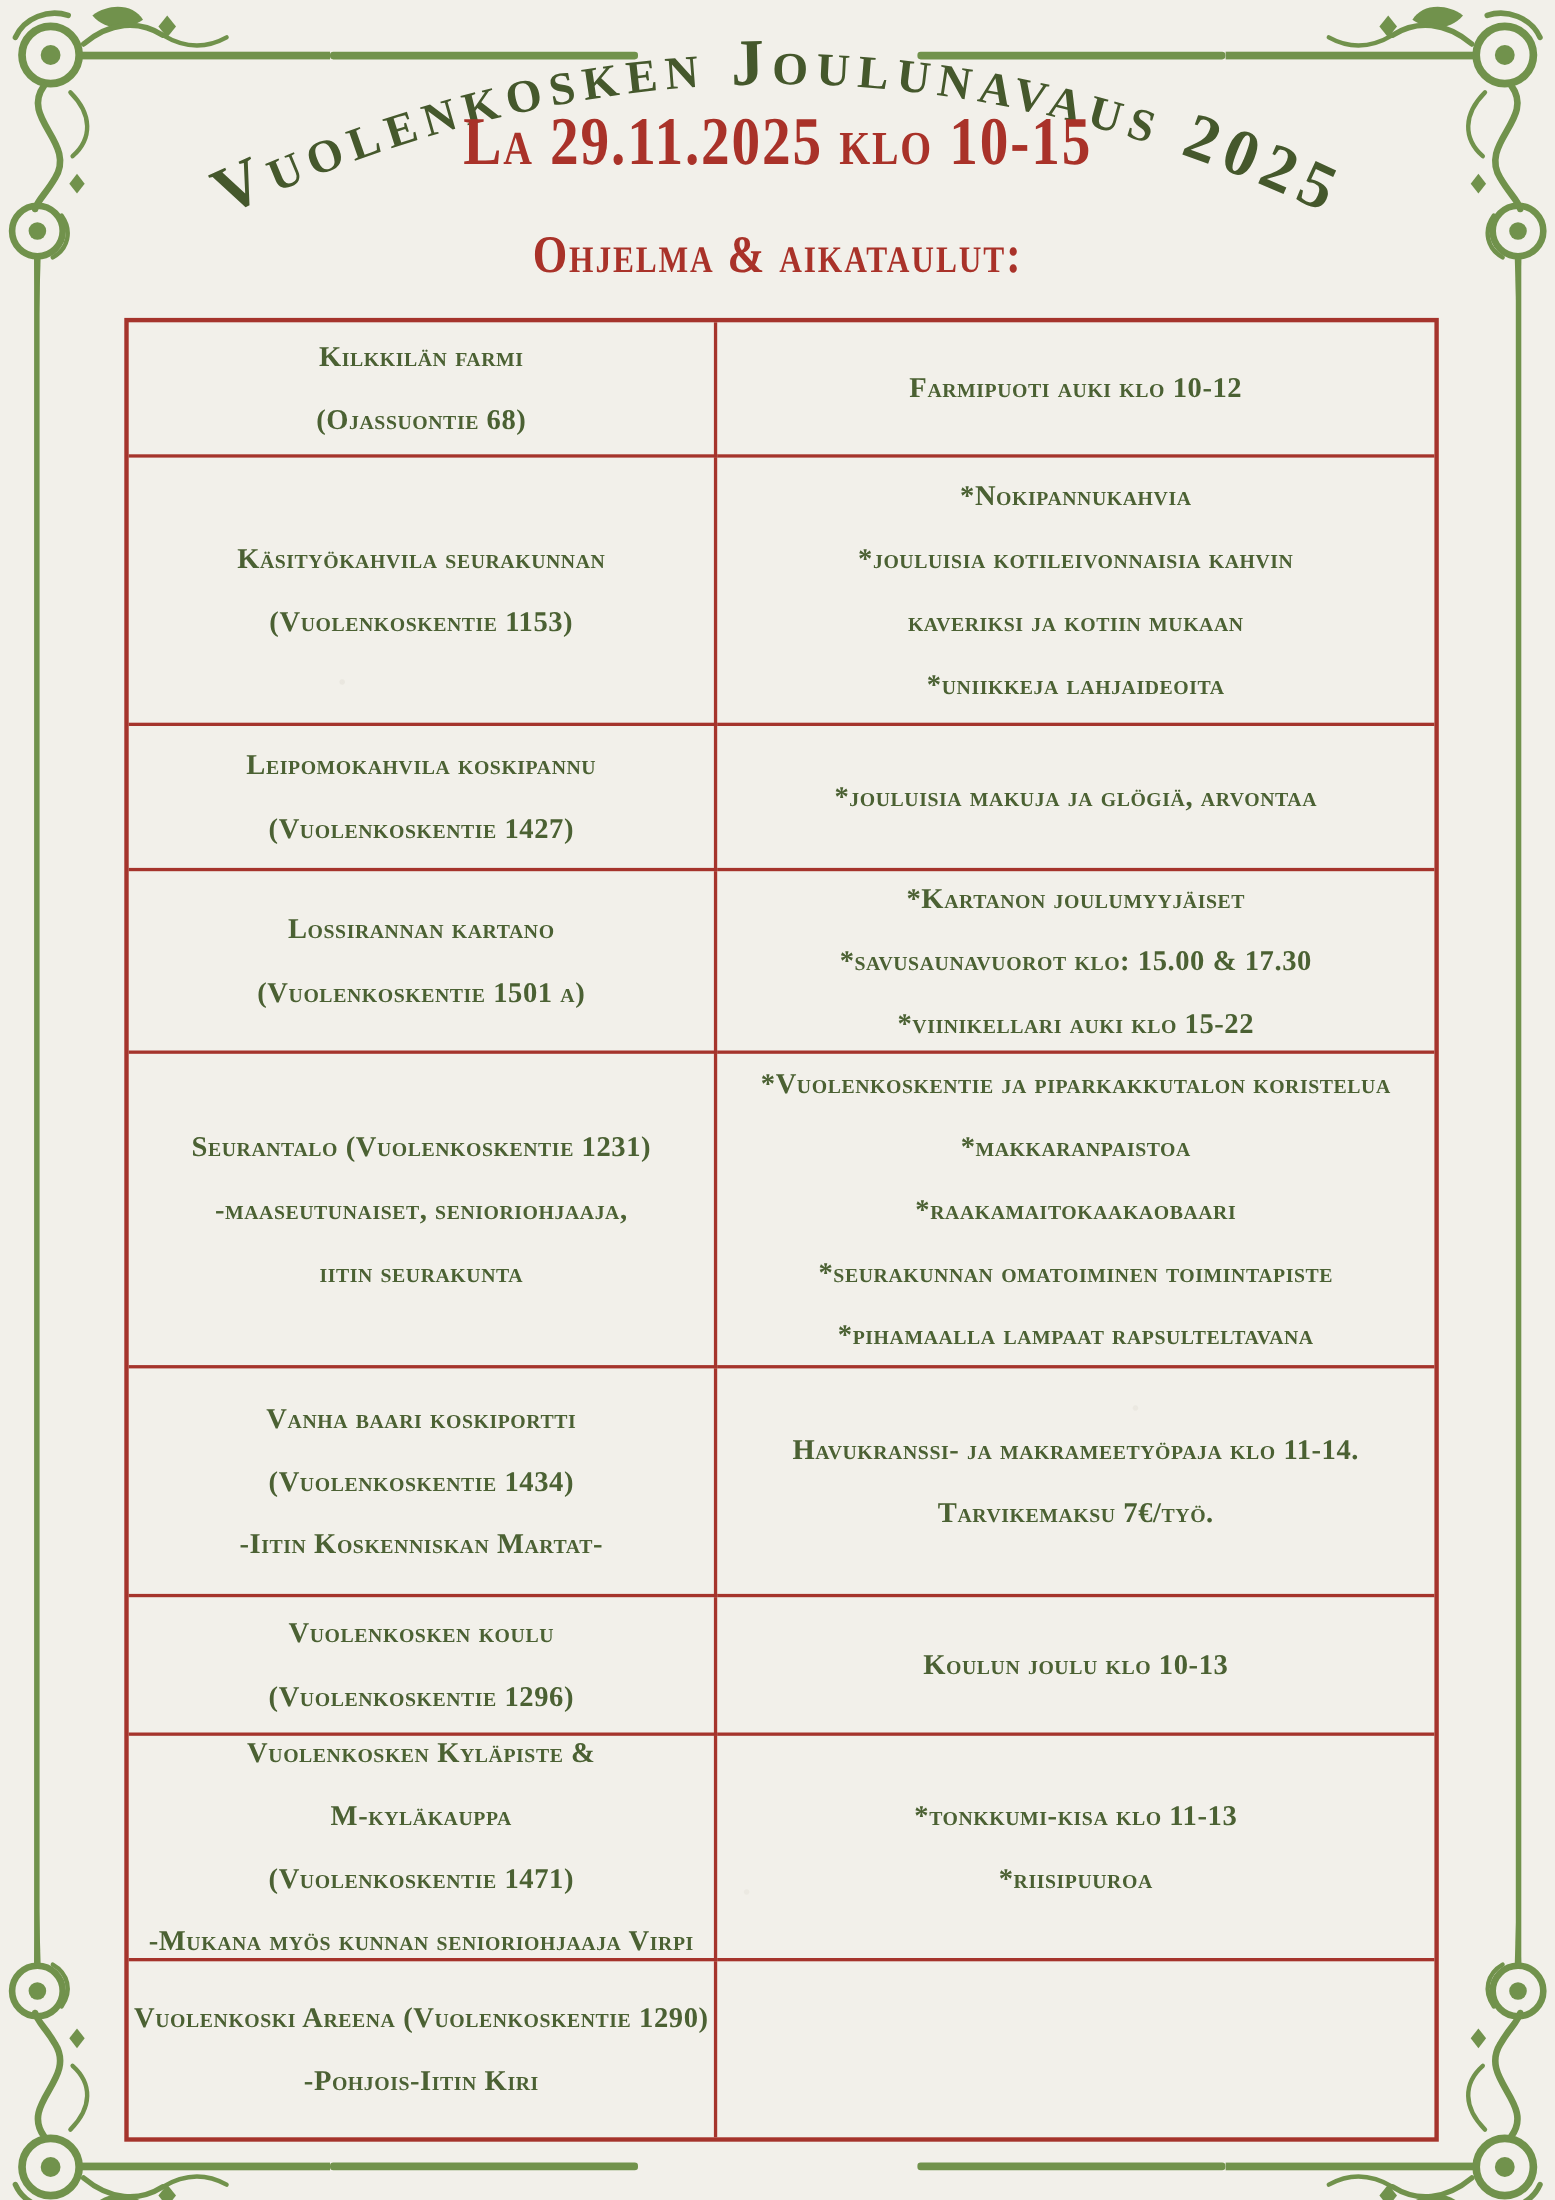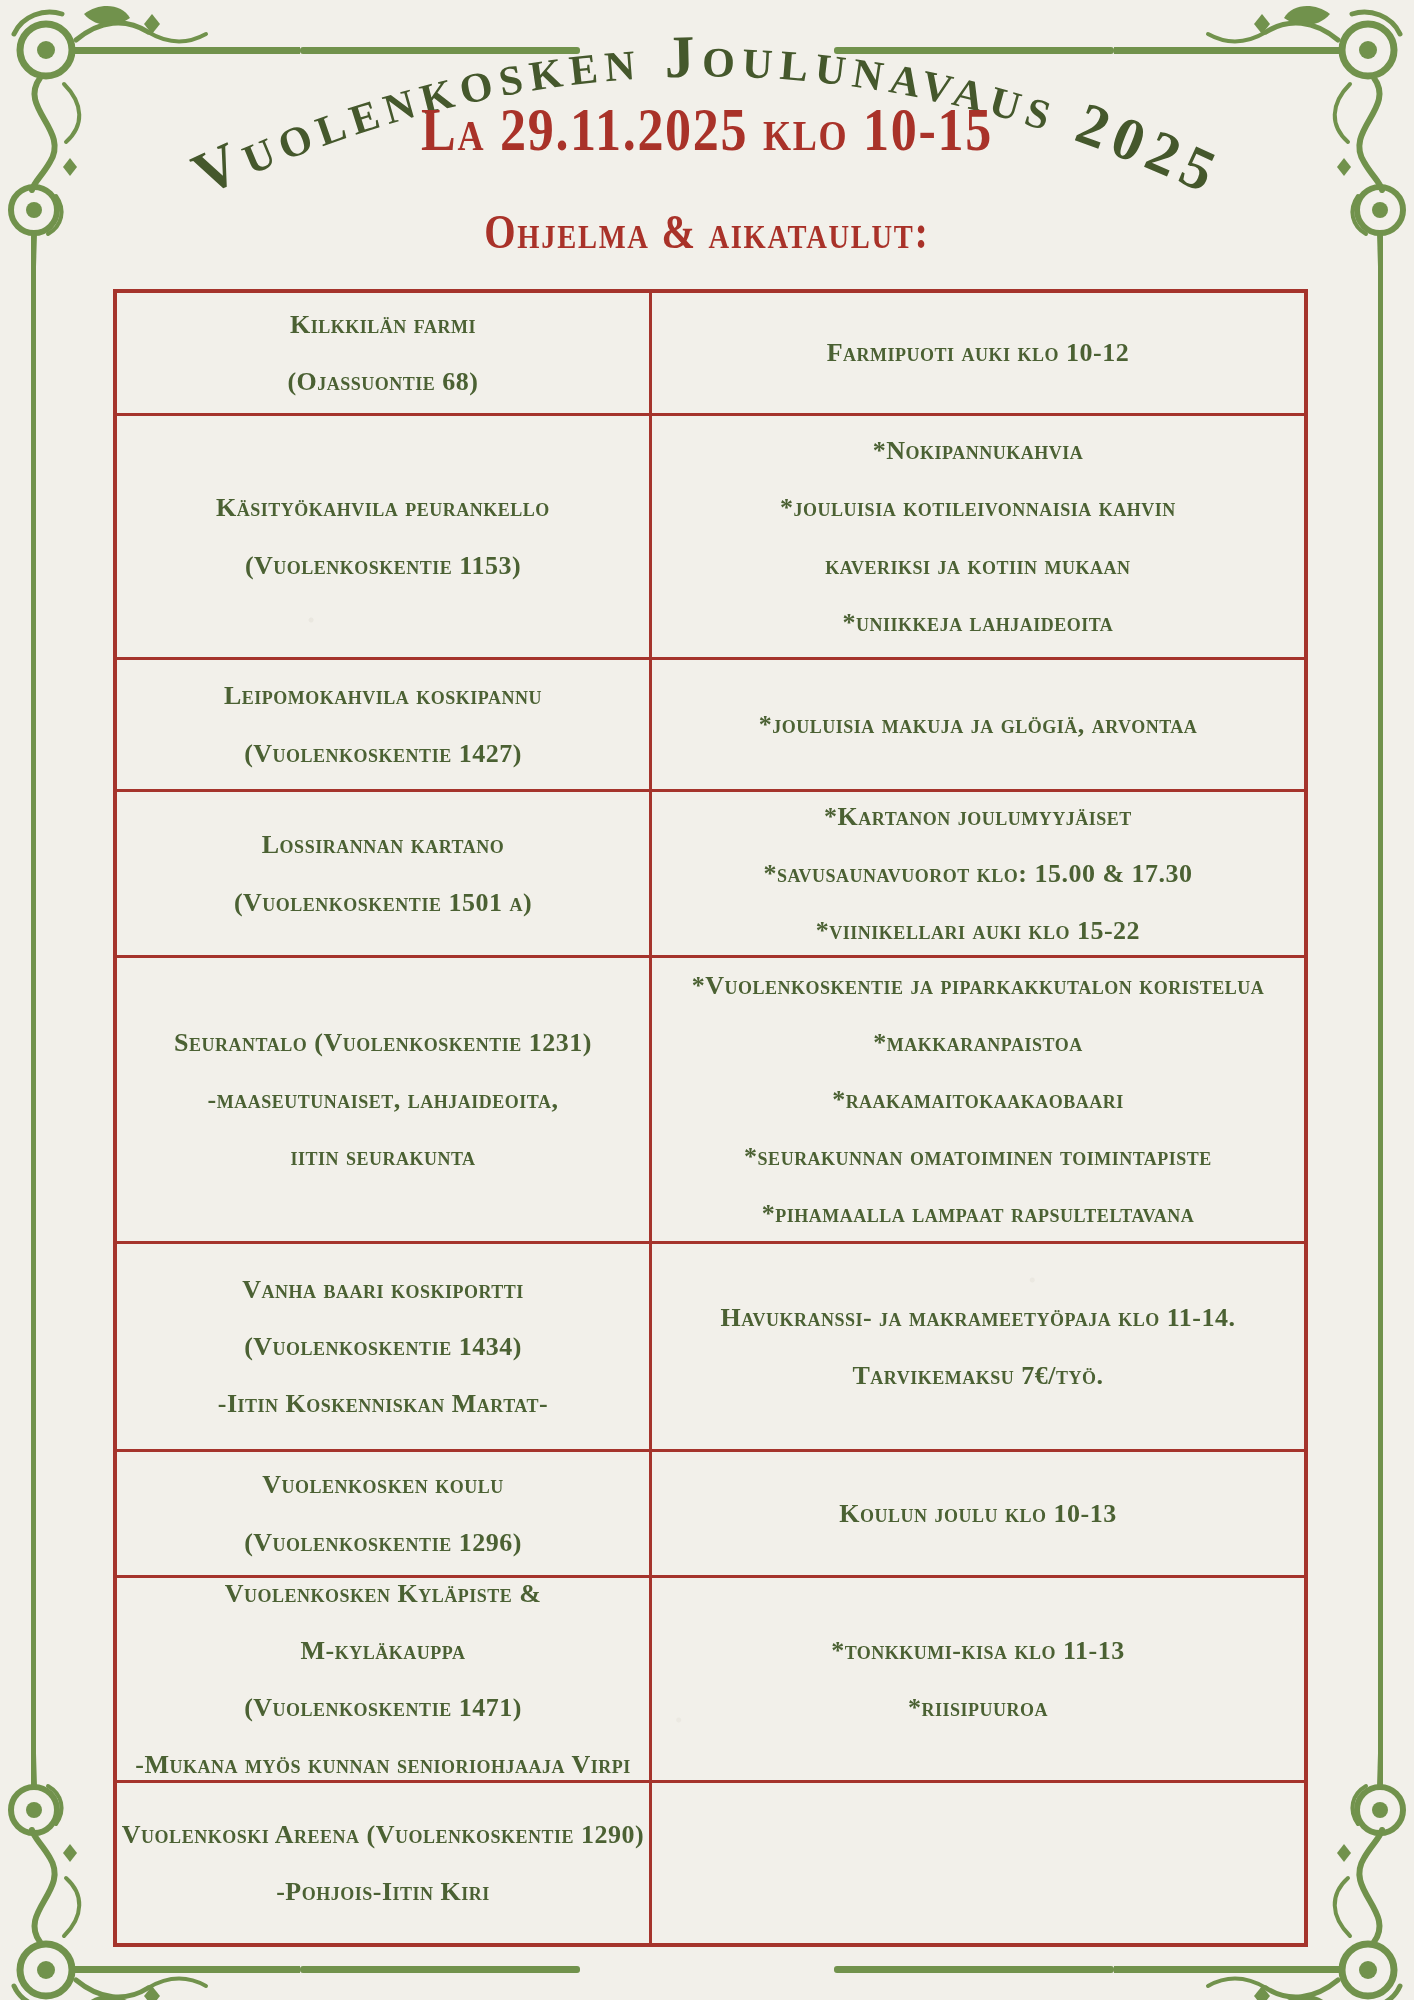--- a/index.html
+++ b/index.html
@@ -127,21 +127,21 @@
 
     <div class="tcell cl">
       <div class="line">Kilkkilän farmi</div>
       <div class="line">(Ojassuontie 68)</div>
     </div>
     <div class="tcell cr">
       <div class="line">Farmipuoti auki klo 10-12</div>
     </div>
 
     <div class="tcell cl">
-      <div class="line">Käsityökahvila peurankello</div>
+      <div class="line">Käsityökahvila seurakunnan</div>
       <div class="line">(Vuolenkoskentie 1153)</div>
     </div>
     <div class="tcell cr">
       <div class="line">*Nokipannukahvia</div>
       <div class="line">*jouluisia kotileivonnaisia kahvin</div>
       <div class="line">kaveriksi ja kotiin mukaan</div>
       <div class="line">*uniikkeja lahjaideoita</div>
     </div>
 
     <div class="tcell cl">
@@ -157,21 +157,21 @@
       <div class="line">(Vuolenkoskentie 1501 a)</div>
     </div>
     <div class="tcell cr">
       <div class="line">*Kartanon joulumyyjäiset</div>
       <div class="line">*savusaunavuorot klo: 15.00 &amp; 17.30</div>
       <div class="line">*viinikellari auki klo 15-22</div>
     </div>
 
     <div class="tcell cl">
       <div class="line">Seurantalo (Vuolenkoskentie 1231)</div>
-      <div class="line">-maaseutunaiset, lahjaideoita,</div>
+      <div class="line">-maaseutunaiset, senioriohjaaja,</div>
       <div class="line">iitin seurakunta</div>
     </div>
     <div class="tcell cr">
       <div class="line">*Vuolenkoskentie ja piparkakkutalon koristelua</div>
       <div class="line">*makkaranpaistoa</div>
       <div class="line">*raakamaitokaakaobaari</div>
       <div class="line">*seurakunnan omatoiminen toimintapiste</div>
       <div class="line">*pihamaalla lampaat rapsulteltavana</div>
     </div>
 

